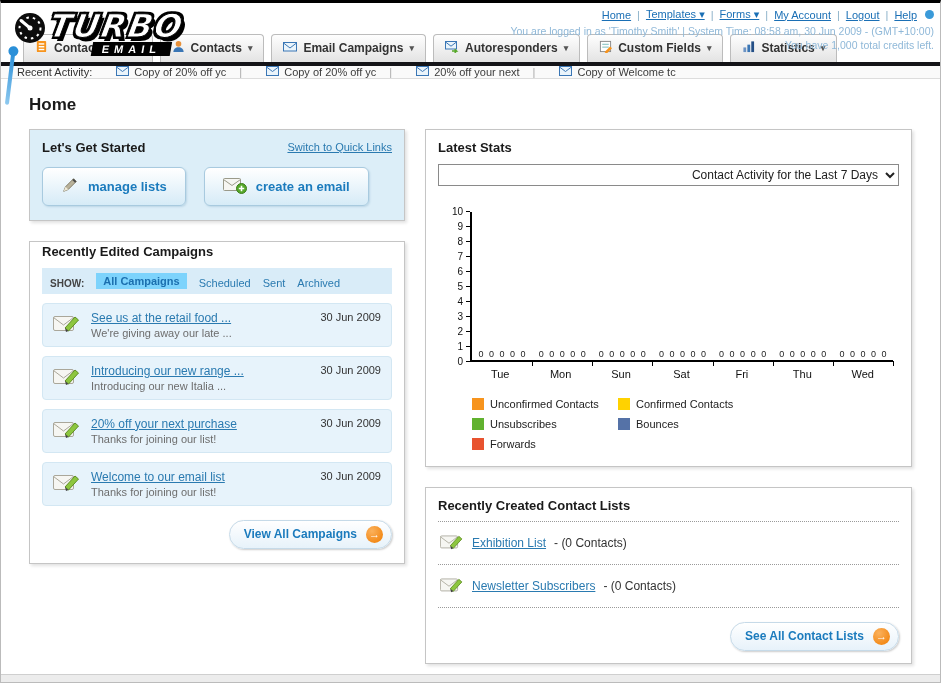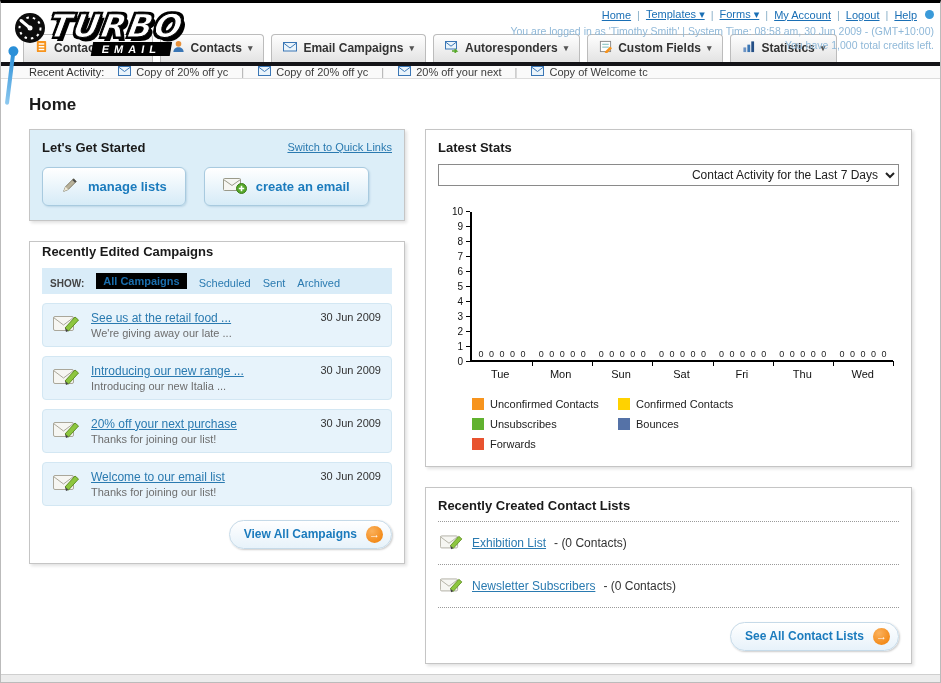--- a/index.html
+++ b/index.html
@@ -25,21 +25,21 @@
   .login-info { color:#8fb8d8; font-size:10.5px; margin-top:4px; }
   .credits-info { color:#8fb8d8; font-size:10.5px; margin-top:2px; }
 
   
   .navbar { padding:0 0 0 22px; display:flex; align-items:flex-end; gap:7px; height:30px; }
   .nav-tab { display:flex; align-items:center; gap:6px; background:linear-gradient(#fefefe,#e3e3e3); border:1px solid #bcbcbc; border-bottom:none; border-radius:4px 4px 0 0; padding:5px 11px 6px; font-size:12px; font-weight:bold; color:#333; cursor:pointer; }
   .nav-tab .caret { font-size:9px; color:#555; }
   .dark-bar { height:9px; background:#141418; width:100%; }
 
   
-  .activity-bar { height:25px; background:#fafafa; border-bottom:1px solid #ddd; display:flex; align-items:center; padding-left:28px; font-size:11px; color:#444; gap:14px; }
+  .activity-bar { height:25px; background:#fafafa; border-bottom:1px solid #ddd; display:flex; align-items:center; padding-left:16px; font-size:11px; color:#444; gap:24px; }
   .activity-label { color:#333; }
   .activity-item { display:flex; align-items:center; gap:5px; cursor:pointer; color:#3c3c3c; }
   .activity-item .sep { color:#aaa; margin-left:8px; }
 
   
   .content { flex:1; padding:12px 28px 10px; background:#fff; }
   .page-title { font-size:17px; font-weight:bold; color:#1a1a1a; margin:4px 0 14px; }
   .columns { display:flex; gap:20px; align-items:flex-start; }
   .left-col { width:376px; flex:0 0 376px; }
   .right-col { flex:1; }
@@ -52,21 +52,21 @@
   .gs-head { display:flex; justify-content:space-between; align-items:center; }
   .link { color:#2a7ab0; text-decoration:underline; font-size:11px; cursor:pointer; }
   .gs-buttons { display:flex; gap:18px; margin-top:12px; }
   .gs-btn { background:linear-gradient(#ffffff,#d6ebf7); border:1px solid #a8cadf; border-radius:6px; padding:8px 18px; font-weight:bold; color:#1b7bbd; font-size:13px; display:flex; align-items:center; gap:9px; cursor:pointer; box-shadow:1px 1px 2px #bcd6e6; }
 
   
   .campaigns { margin-top:20px; padding:2px 12px 14px; }
   .show-row { margin-top:9px; background:#d9ecf8; padding:5px 8px; display:flex; gap:12px; align-items:flex-end; font-size:11px; }
   .show-label { font-weight:bold; font-size:10px; color:#444; }
   .show-tab { color:#2a7ab0; cursor:pointer; }
-  .show-tab.selected { background:#000000; padding:2px 7px; font-weight:bold; color:#1b6faf; }
+  .show-tab.selected { background:#7dd3fc; padding:2px 7px; font-weight:bold; color:#1b6faf; }
   .camp-row { background:#e7f3fb; border:1px solid #d3e7f3; border-radius:4px; padding:7px 10px; display:flex; gap:10px; margin-top:9px; }
   .camp-text { display:flex; flex-direction:column; gap:2px; }
   .camp-title { font-size:12px; color:#2a7ab0; text-decoration:underline; cursor:pointer; }
   .camp-sub { font-size:11px; color:#6d6d6d; }
   .camp-date { margin-left:auto; font-size:11px; color:#333; }
   .panel-btn-row { display:flex; justify-content:flex-end; margin-top:14px; }
   .pill-btn { background:linear-gradient(#ffffff,#e7f2fa); border:1px solid #c6dae8; border-radius:15px; padding:5px 8px 5px 14px; display:inline-flex; align-items:center; gap:9px; font-weight:bold; color:#1b7bbd; font-size:12px; cursor:pointer; box-shadow:1px 1px 2px #ccc; }
   .orange-arrow { display:inline-flex; align-items:center; justify-content:center; width:17px; height:17px; border-radius:50%; background:radial-gradient(circle at 35% 30%, #fbb15c, #f07c00); color:#fff; font-size:11px; font-weight:bold; }
 
   

